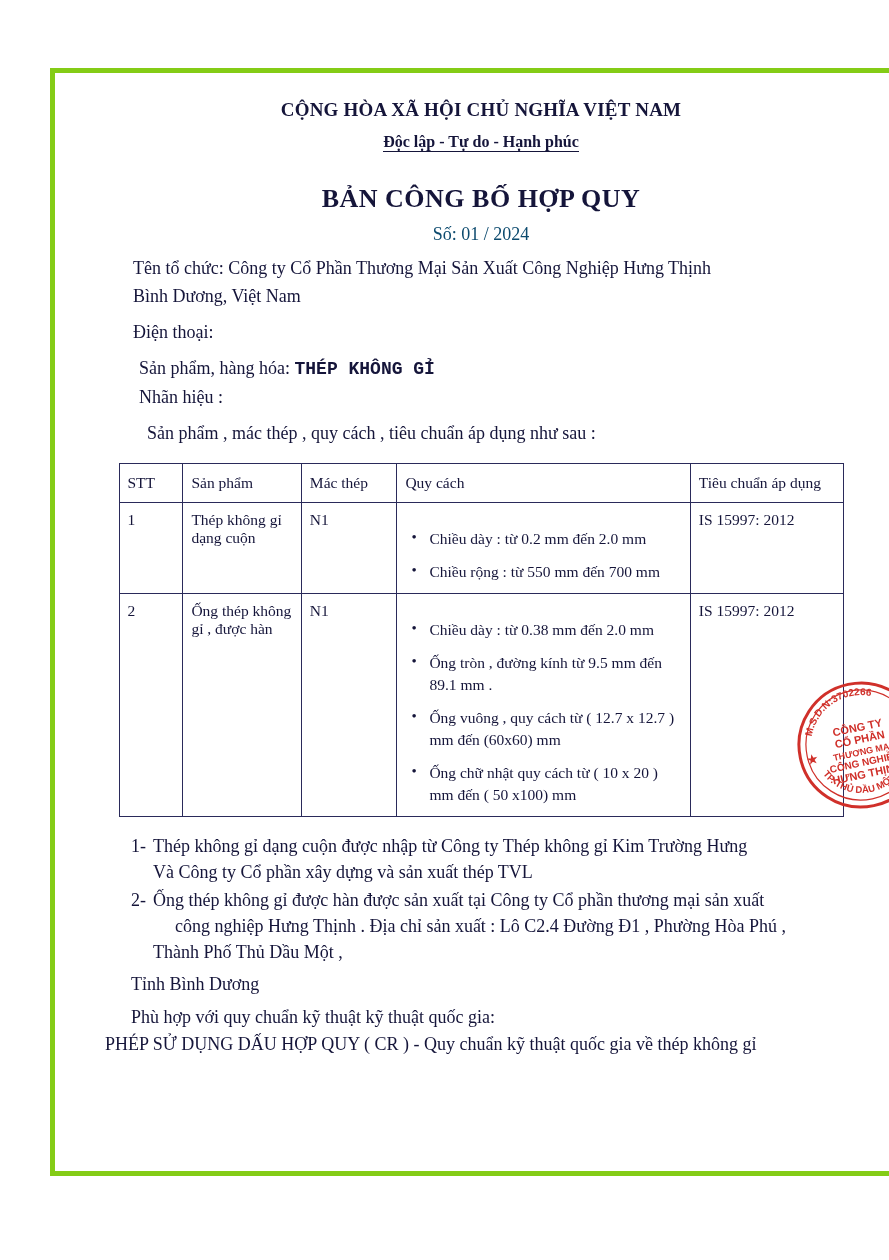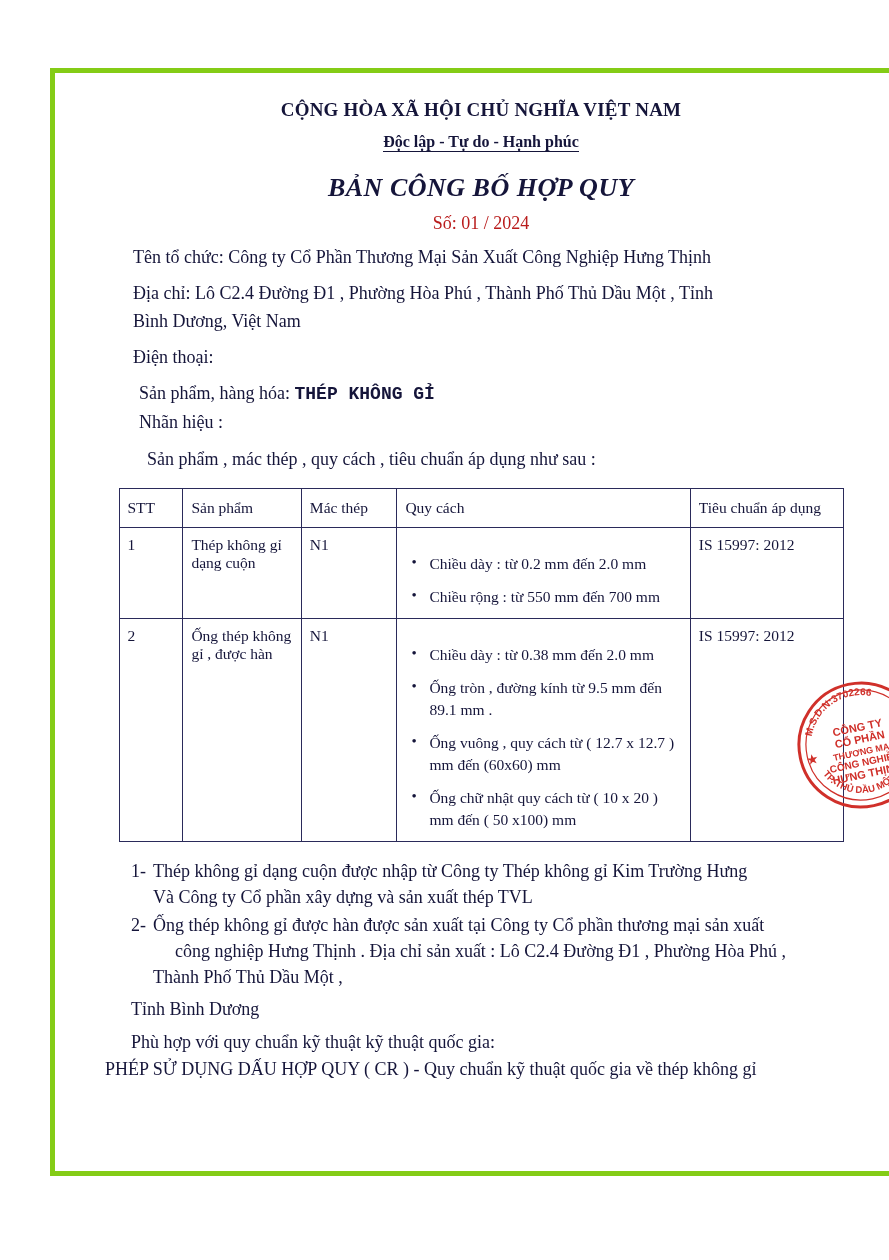--- a/index.html
+++ b/index.html
@@ -45,29 +45,28 @@
     margin-top: 12px;
     color: #15153a;
   }
   .nat-sub span {
     border-bottom: 1.5px solid #15153a;
     padding-bottom: 1px;
   }
   .doc-title {
     font-weight: bold;
     font-size: 26px;
-    margin-top: 22px;
+    margin-top: 33px;
     letter-spacing: 0.5px;
     color: #15153a;
-    font-style: italic;
   }
   .doc-number {
     font-size: 18px;
     margin-top: 10px;
-    color: #b91c1c;
+    color: #0c4a6e;
   }
   .body-line {
     font-size: 18px;
     margin-top: 10px;
     padding-left: 52px;
     line-height: 1.45;
     color: #15153a;
   }
   .body-line.tight { margin-top: 2px; }
   .body-line.ind2 { padding-left: 58px; }
@@ -156,21 +155,20 @@
 <div class="page">
   <div class="inner">
 
     <div class="center nat-title">CỘNG HÒA XÃ HỘI CHỦ NGHĨA VIỆT NAM</div>
     <div class="center nat-sub"><span>Độc lập - Tự do - Hạnh phúc</span></div>
 
     <div class="center doc-title">BẢN CÔNG BỐ HỢP QUY</div>
     <div class="center doc-number">Số: 01 / 2024</div>
 
     <div class="body-line">Tên tổ chức: Công ty Cổ Phần Thương Mại Sản Xuất Công Nghiệp Hưng Thịnh</div>
-    <div class="body-line">Địa chỉ: Lô C2.4 Đường Đ1 , Phường Hòa Phú , Thành Phố Thủ Dầu Một , Tỉnh</div>
     <div class="body-line tight">Bình Dương, Việt Nam</div>
     <div class="body-line">Điện thoại:</div>
 
     <div class="body-line ind2">
       <span>Sản phẩm, hàng hóa:</span>
       <span class="bold-inline">THÉP KHÔNG GỈ</span>
     </div>
     <div class="body-line ind2 tight">Nhãn hiệu :</div>
     <div class="body-line ind3">Sản phẩm , mác thép , quy cách , tiêu chuẩn áp dụng như sau :</div>
 

